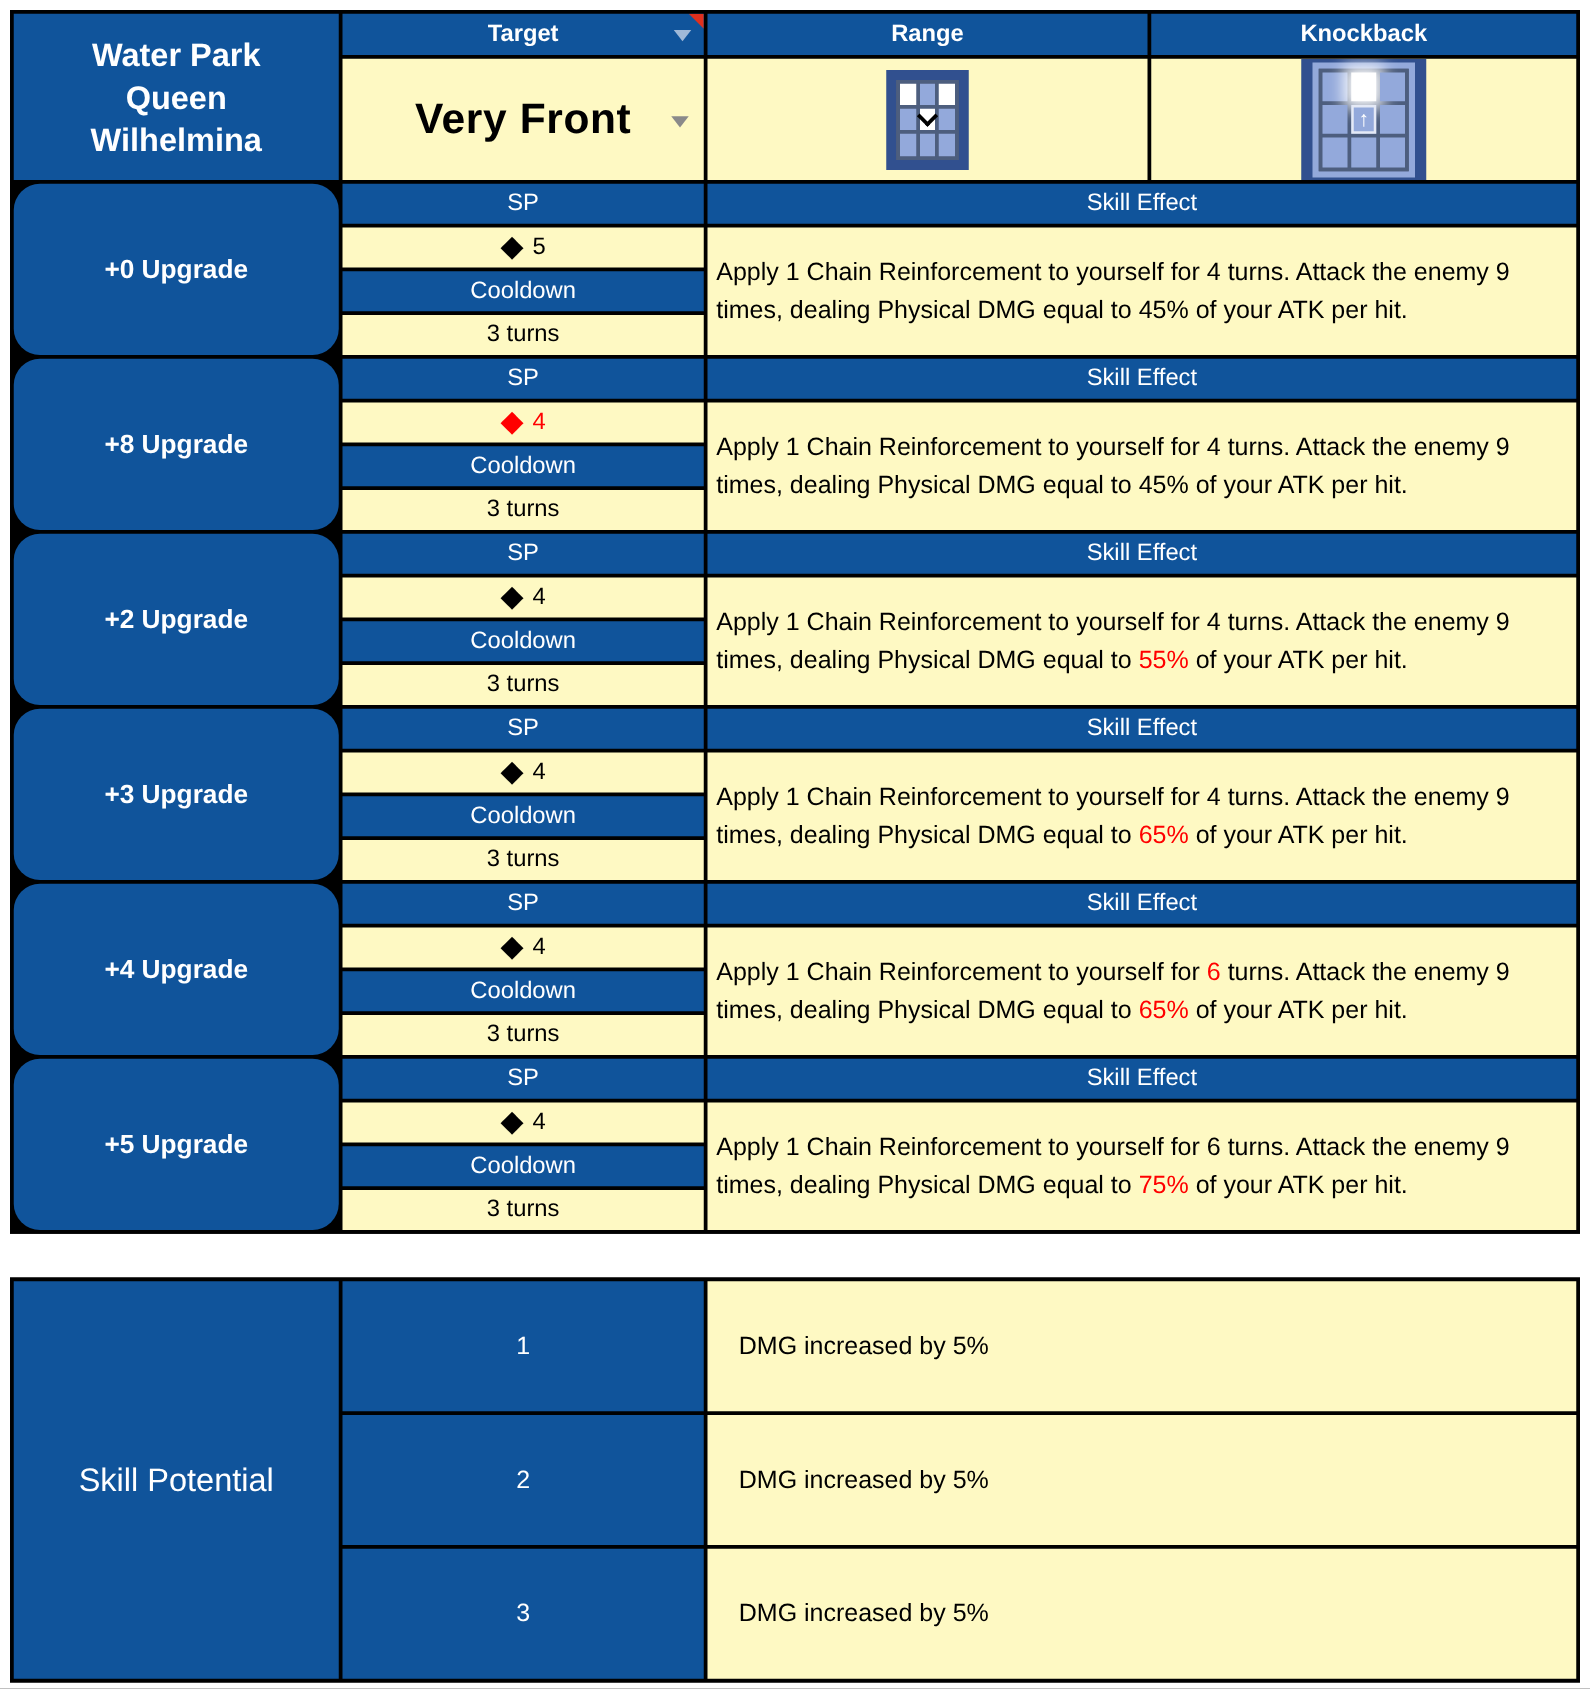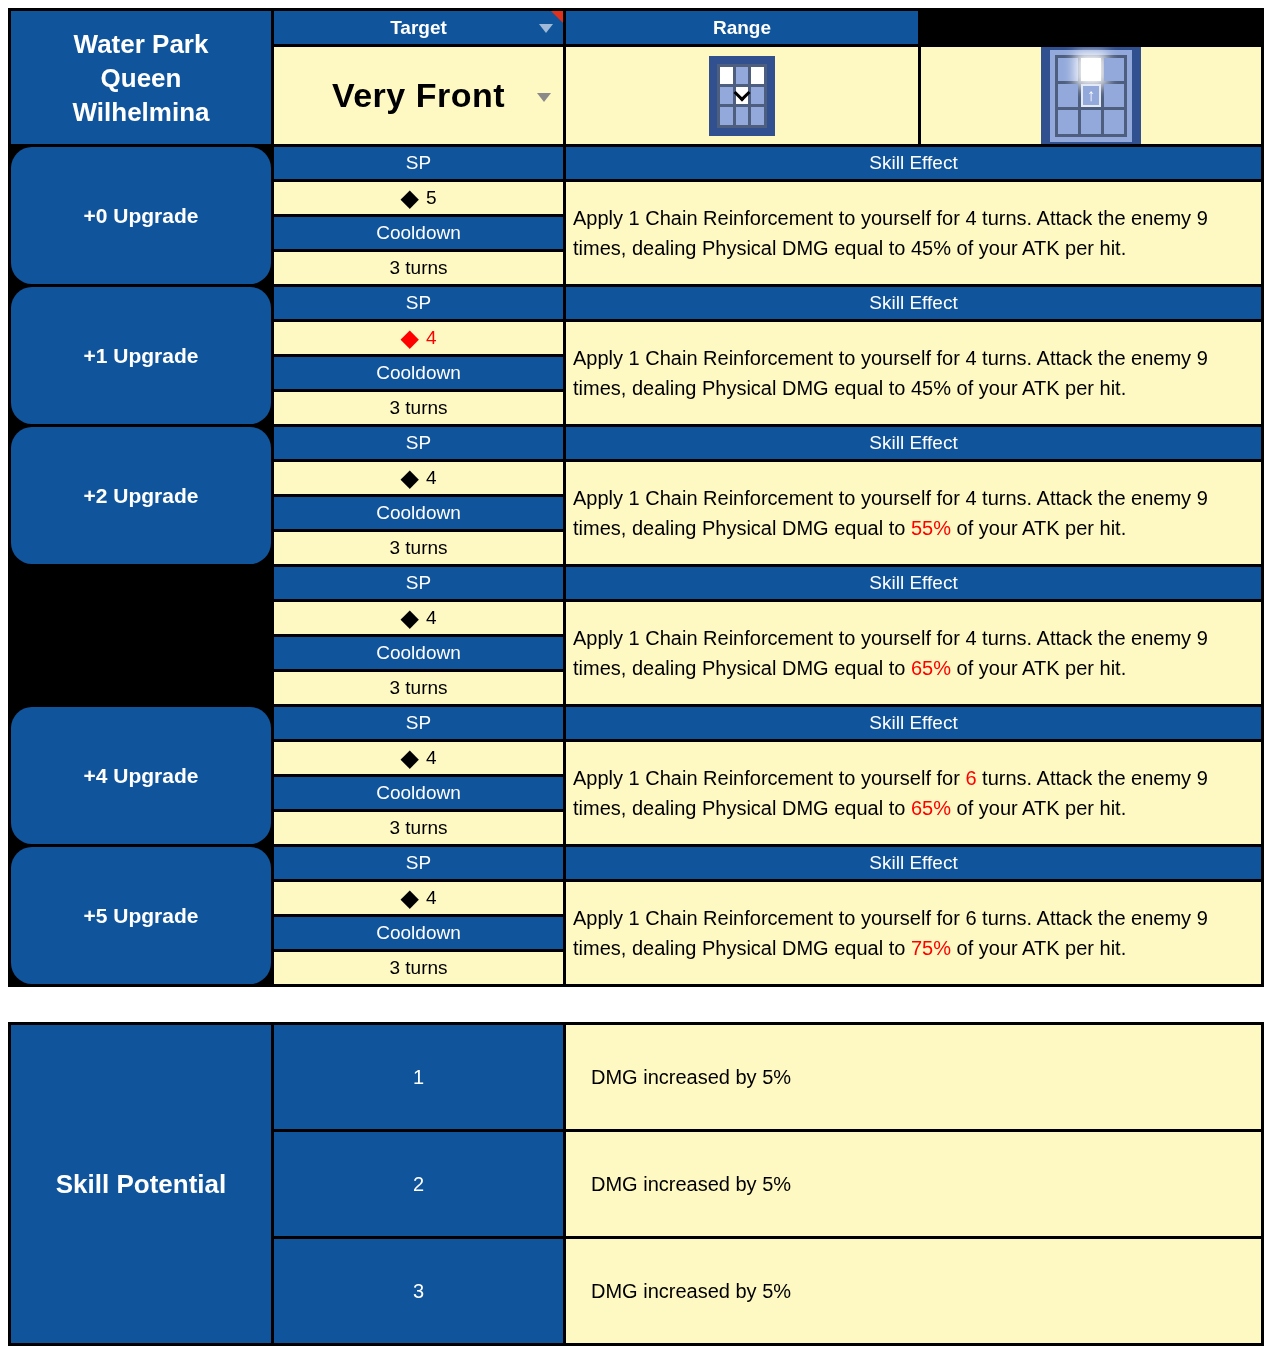--- a/index.html
+++ b/index.html
@@ -67,21 +67,21 @@
     gap:3px;background:var(--icon-grid,#4D5E7E);border:3px solid var(--icon-grid,#4D5E7E);
   }
   .range-grid{width:44px;height:58px;}
   .kb-grid{width:66px;height:76px;}
   .gc{background:var(--icon-cell,#93A9DB);display:flex;align-items:center;justify-content:center;}
   .gc.w{background:#fff;}
   .gc.glow{background:#fff;box-shadow:0 0 12px 6px rgba(255,255,255,0.95);}
   .chev{width:9px;height:9px;border-right:3px solid #000;border-bottom:3px solid #000;transform:rotate(45deg);margin-top:-4px;}
   .kb-arrow-cell{border:2px solid rgba(255,255,255,0.75);background:var(--icon-cell,#93A9DB);}
   .kb-arrow{color:#fff;font-size:17px;font-weight:bold;line-height:1;}
-  .pot-label{font-size:26px;font-weight:bold;text-align:center;}
+  .pot-label{font-size:26px;font-weight:normal;text-align:center;}
   .pot-num{font-size:20px;}
   .pot-text{justify-content:flex-start;font-size:20px;padding-left:25px;color:#000;}
 </style>
 </head>
 <body>
 
 <div id="skill-table" class="tbl">
 
   <div class="cell blue title-cell" style="grid-area:1/1/3/2">
     <span>Water Park</span>
@@ -113,20 +113,23 @@
             <span class="chev"></span>
           </div>
           <div class="gc"></div>
         <div class="gc"></div>
           <div class="gc"></div>
           <div class="gc"></div>
       </div>
     </div>
   </div>
 
+  <div class="cell blue hdr" style="grid-area:1/4/2/5">
+    <span>Knockback</span>
+  </div>
   <div class="cell white" style="grid-area:2/4/3/5">
     <div class="gicon-outer kb-outer">
       <div class="kb-pad">
         <div class="gicon kb-grid">
           <div class="gc"></div>
             <div class="gc glow"></div>
             <div class="gc"></div>
           <div class="gc"></div>
             <div class="gc kb-arrow-cell">
               <span class="kb-arrow">↑</span>
@@ -146,21 +149,21 @@
     <span class="sp-diamond">◆</span>
     <span>5</span>
   </div>
   <div class="cell blue subhdr" style="grid-area:5/2/6/3">Cooldown</div>
   <div class="cell white value" style="grid-area:6/2/7/3">3 turns</div>
   <div class="cell blue subhdr effect-hdr" style="grid-row:3/4">Skill Effect</div>
   <div class="cell white effect-text" style="grid-row:4/7">
     <p style="margin:0"><span>Apply 1 Chain Reinforcement to yourself for </span><span data-color="black">4</span><span> turns. Attack the enemy 9 times, dealing Physical DMG equal to </span><span data-color="black">45%</span><span> of your ATK per hit.</span></p>
   </div>
 
-  <div class="cell blue upgrade-cell" style="grid-area:7/1/11/2">+1 Upgrade</div>
+  <div class="cell blue upgrade-cell" style="grid-area:7/1/11/2">+8 Upgrade</div>
   <div class="cell blue subhdr" style="grid-area:7/2/8/3">SP</div>
   <div class="cell white value sp-row" style="grid-area:8/2/9/3" data-color="red">
     <span class="sp-diamond">◆</span>
     <span>4</span>
   </div>
   <div class="cell blue subhdr" style="grid-area:9/2/10/3">Cooldown</div>
   <div class="cell white value" style="grid-area:10/2/11/3">3 turns</div>
   <div class="cell blue subhdr effect-hdr" style="grid-row:7/8">Skill Effect</div>
   <div class="cell white effect-text" style="grid-row:8/11">
     <p style="margin:0"><span>Apply 1 Chain Reinforcement to yourself for </span><span data-color="black">4</span><span> turns. Attack the enemy 9 times, dealing Physical DMG equal to </span><span data-color="black">45%</span><span> of your ATK per hit.</span></p>
@@ -172,20 +175,21 @@
     <span class="sp-diamond">◆</span>
     <span>4</span>
   </div>
   <div class="cell blue subhdr" style="grid-area:13/2/14/3">Cooldown</div>
   <div class="cell white value" style="grid-area:14/2/15/3">3 turns</div>
   <div class="cell blue subhdr effect-hdr" style="grid-row:11/12">Skill Effect</div>
   <div class="cell white effect-text" style="grid-row:12/15">
     <p style="margin:0"><span>Apply 1 Chain Reinforcement to yourself for </span><span data-color="black">4</span><span> turns. Attack the enemy 9 times, dealing Physical DMG equal to </span><span data-color="red">55%</span><span> of your ATK per hit.</span></p>
   </div>
 
+  <div class="cell blue upgrade-cell" style="grid-area:15/1/19/2">+3 Upgrade</div>
   <div class="cell blue subhdr" style="grid-area:15/2/16/3">SP</div>
   <div class="cell white value sp-row" style="grid-area:16/2/17/3" data-color="black">
     <span class="sp-diamond">◆</span>
     <span>4</span>
   </div>
   <div class="cell blue subhdr" style="grid-area:17/2/18/3">Cooldown</div>
   <div class="cell white value" style="grid-area:18/2/19/3">3 turns</div>
   <div class="cell blue subhdr effect-hdr" style="grid-row:15/16">Skill Effect</div>
   <div class="cell white effect-text" style="grid-row:16/19">
     <p style="margin:0"><span>Apply 1 Chain Reinforcement to yourself for </span><span data-color="black">4</span><span> turns. Attack the enemy 9 times, dealing Physical DMG equal to </span><span data-color="red">65%</span><span> of your ATK per hit.</span></p>

